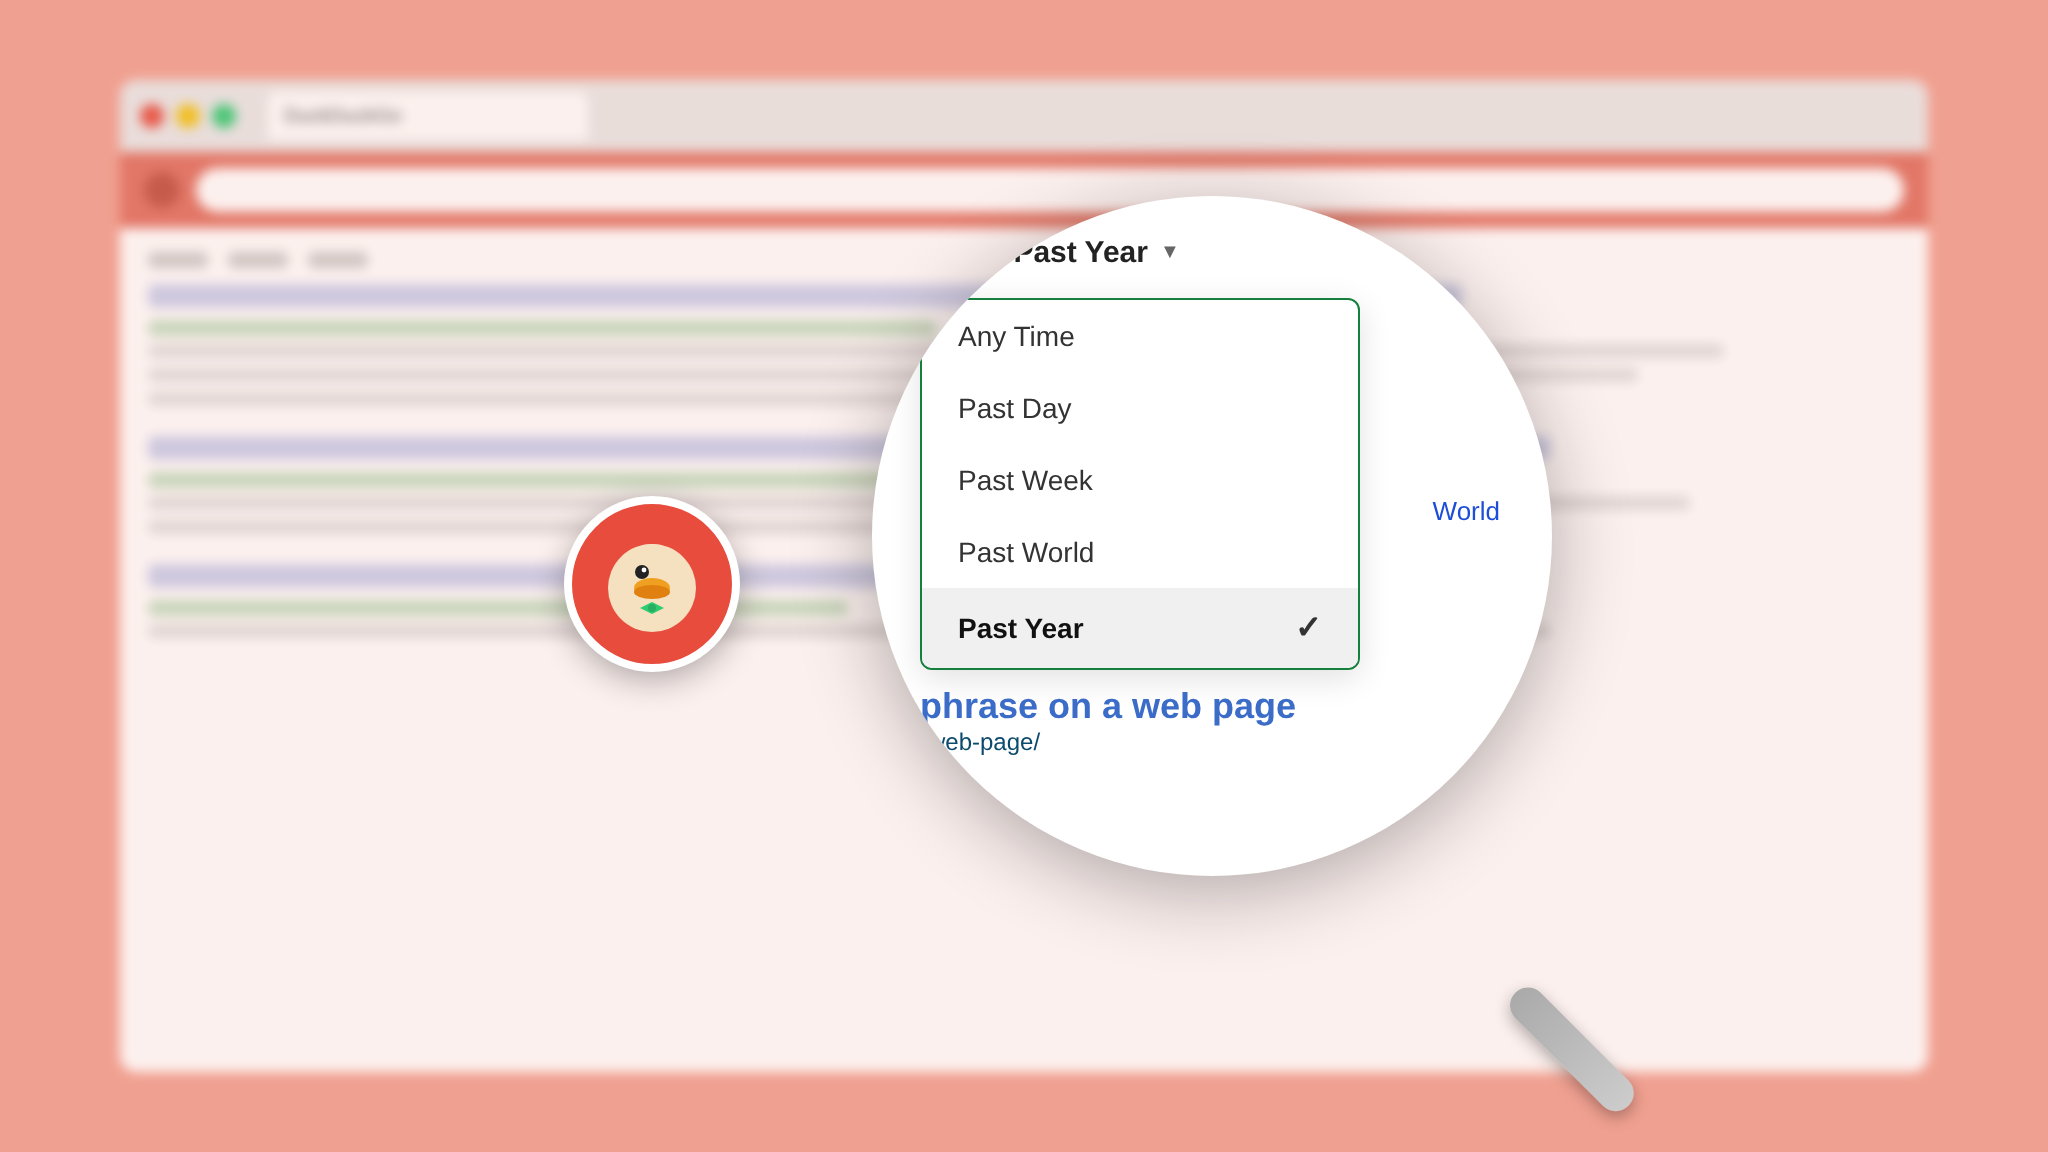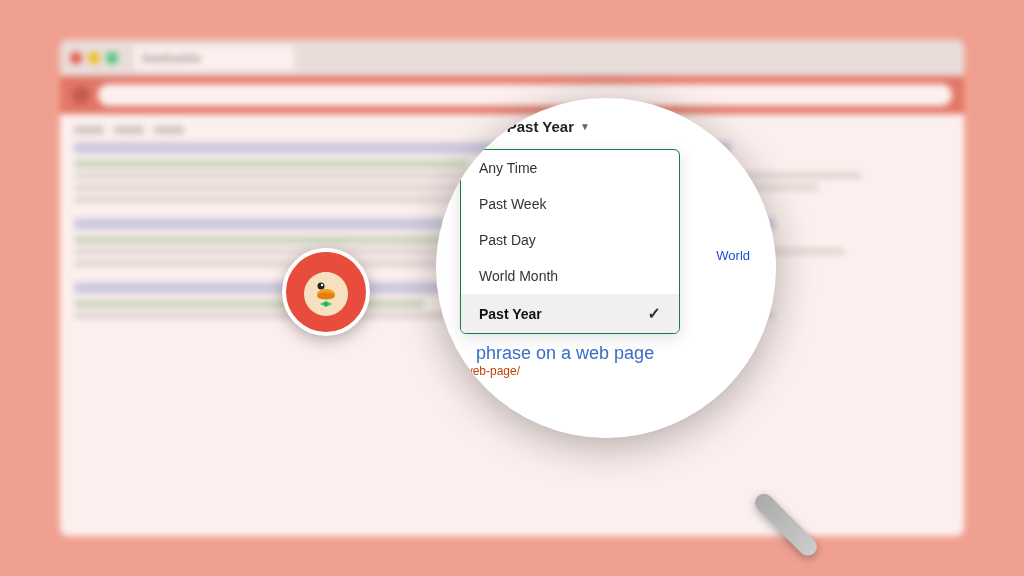--- a/index.html
+++ b/index.html
@@ -229,39 +229,39 @@
           <span>Past Year</span>
           <span class="arrow">▼</span>
         </div>
       </div>
 
       <div class="dropdown-menu">
         <div class="dropdown-item">
           <span>Any Time</span>
         </div>
         <div class="dropdown-item">
+          <span>Past Day</span>
+        </div>
+        <div class="dropdown-item">
           <span>Past Week</span>
         </div>
         <div class="dropdown-item">
-          <span>Past Day</span>
-        </div>
-        <div class="dropdown-item">
-          <span>World Month</span>
+          <span>Past World</span>
         </div>
         <div class="dropdown-item selected">
           <span>Past Year</span>
           <span class="checkmark">✓</span>
         </div>
       </div>
 
     </div>
 
     <div style="position:absolute;bottom:60px;left:24px;right:24px;">
-      <div style="font-size:18px;color:#3a6cc8;font-weight:400;margin-left:16px;">phrase on a web page</div>
-      <div style="font-size:12px;color:#c2410c;">-web-page/</div>
+      <div style="font-size:18px;color:#3a6cc8;font-weight:700;">phrase on a web page</div>
+      <div style="font-size:12px;color:#0c4a6e;">-web-page/</div>
     </div>
 
     <div style="position:absolute;right:26px;top:44%;font-size:13px;color:#1d4ed8;">World</div>
 
   </div>
 
   <div style="
     position:absolute;
     bottom:-30px;
     right:-28px;

